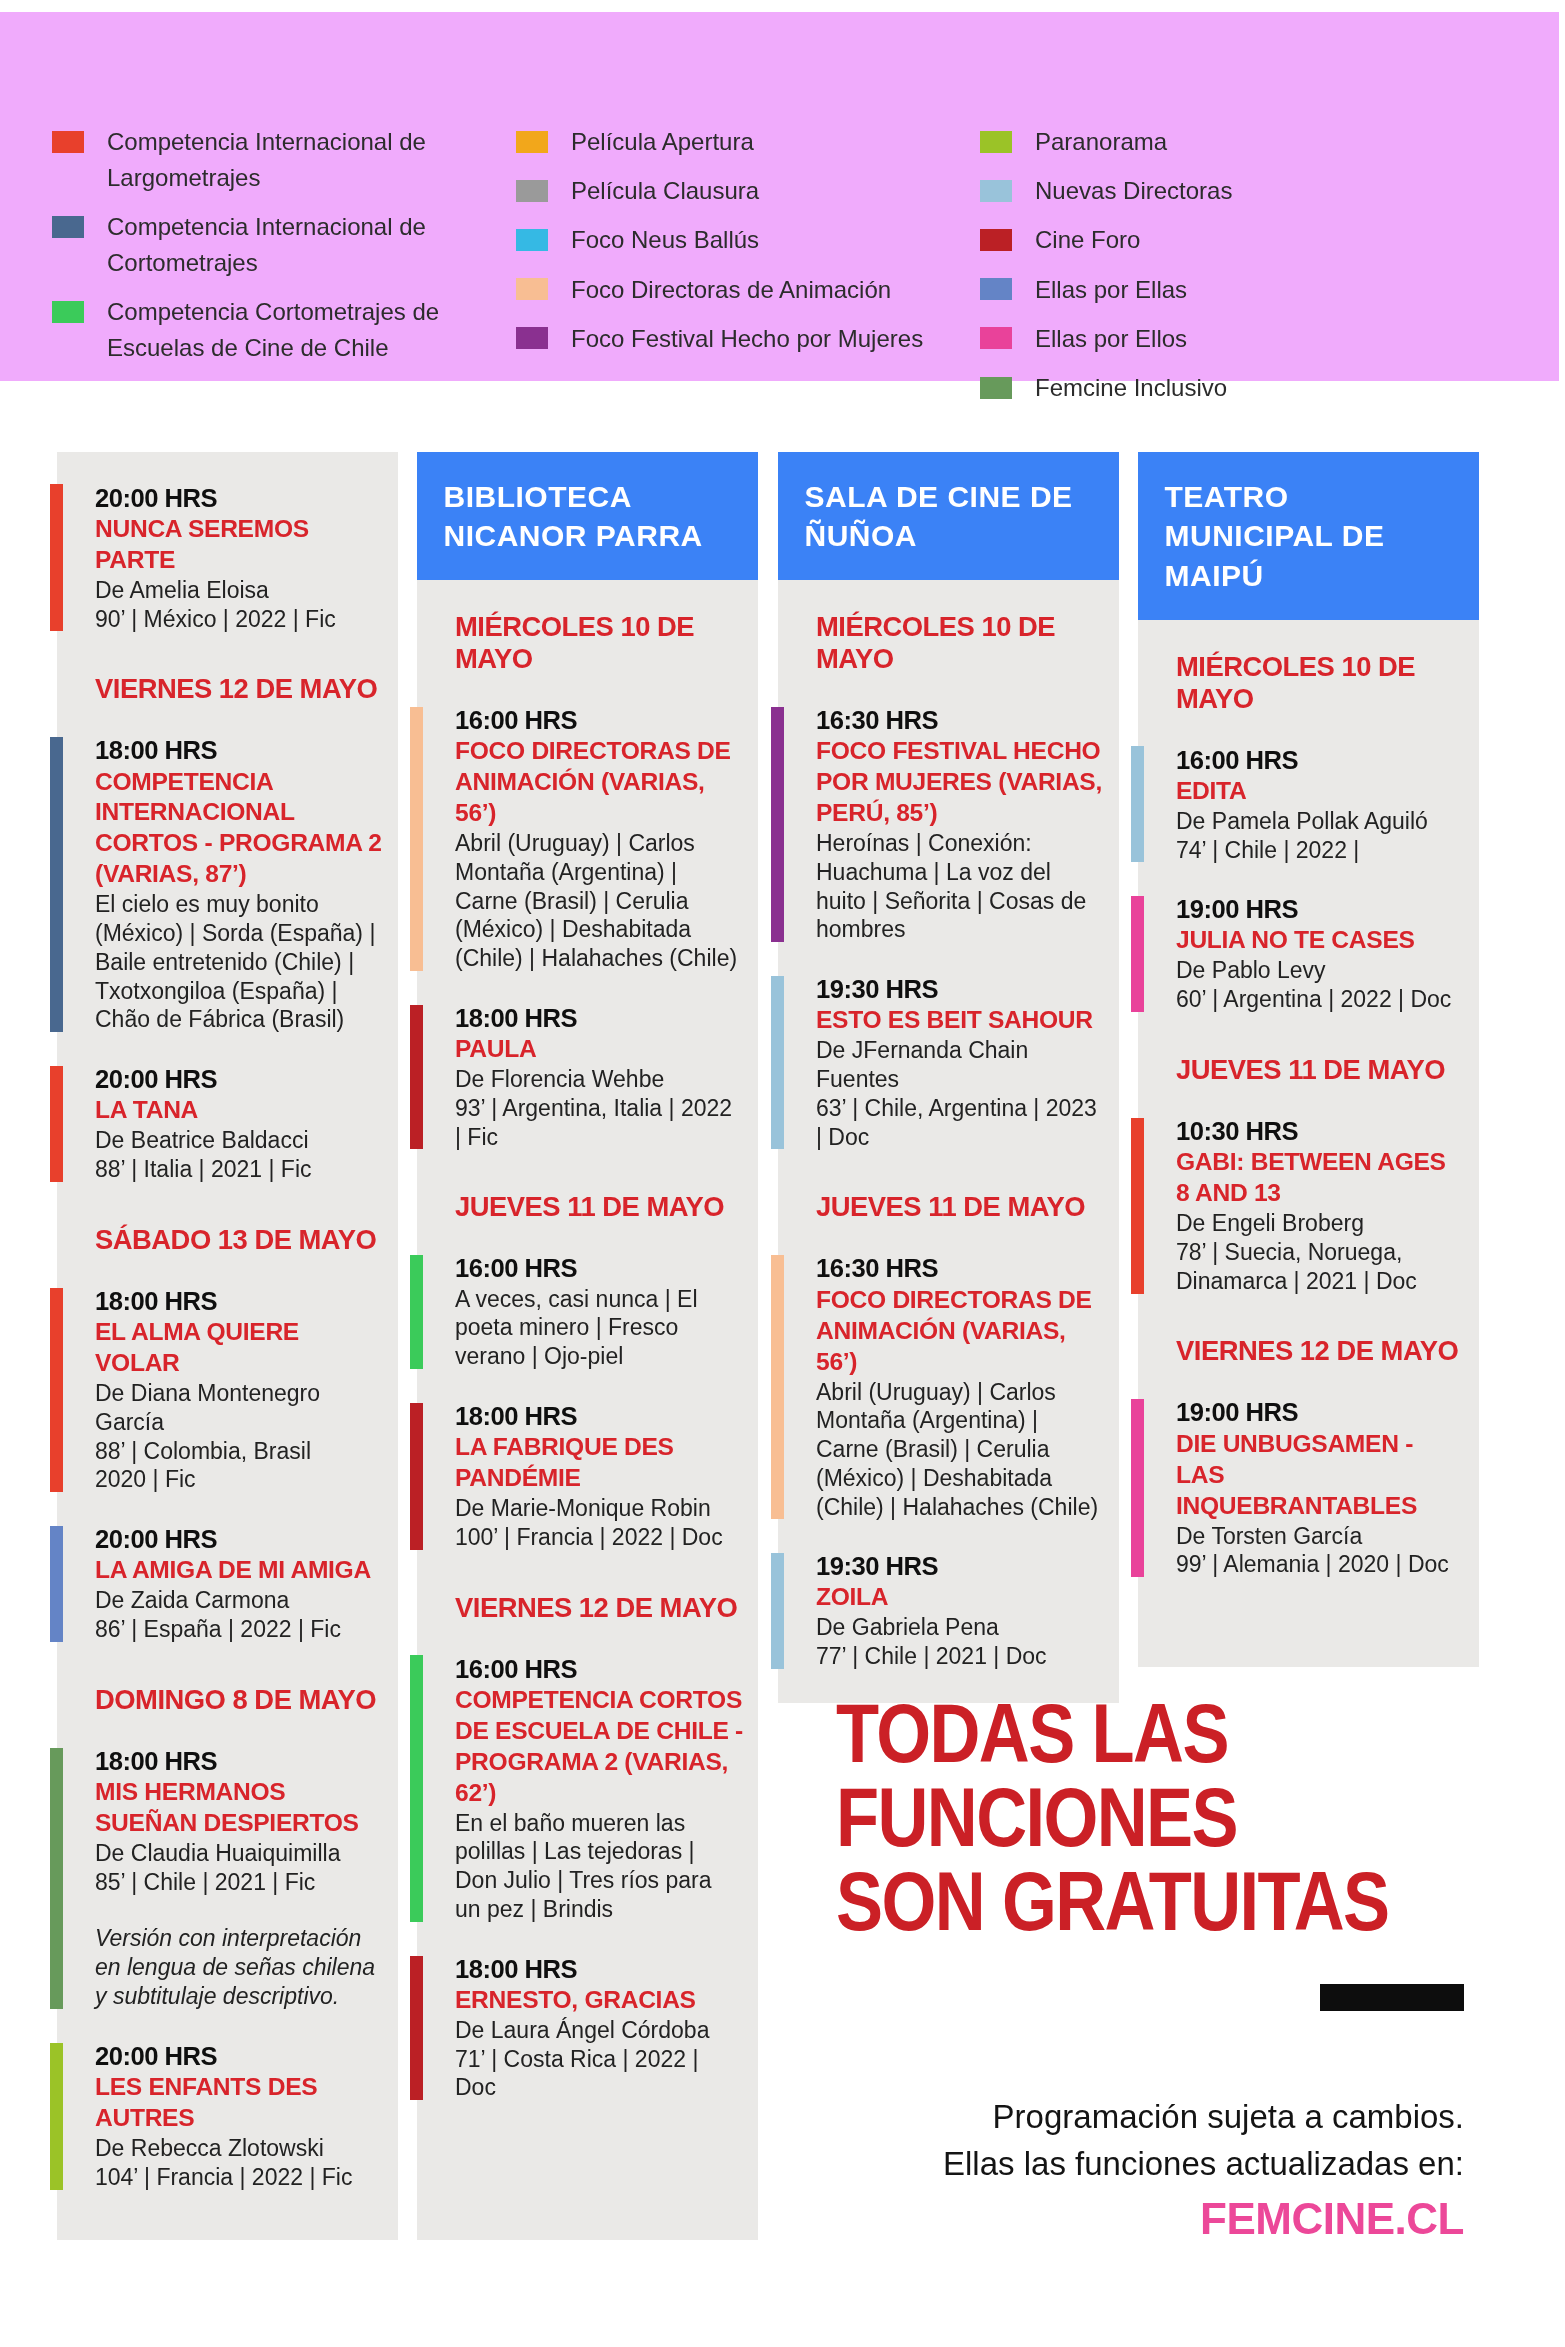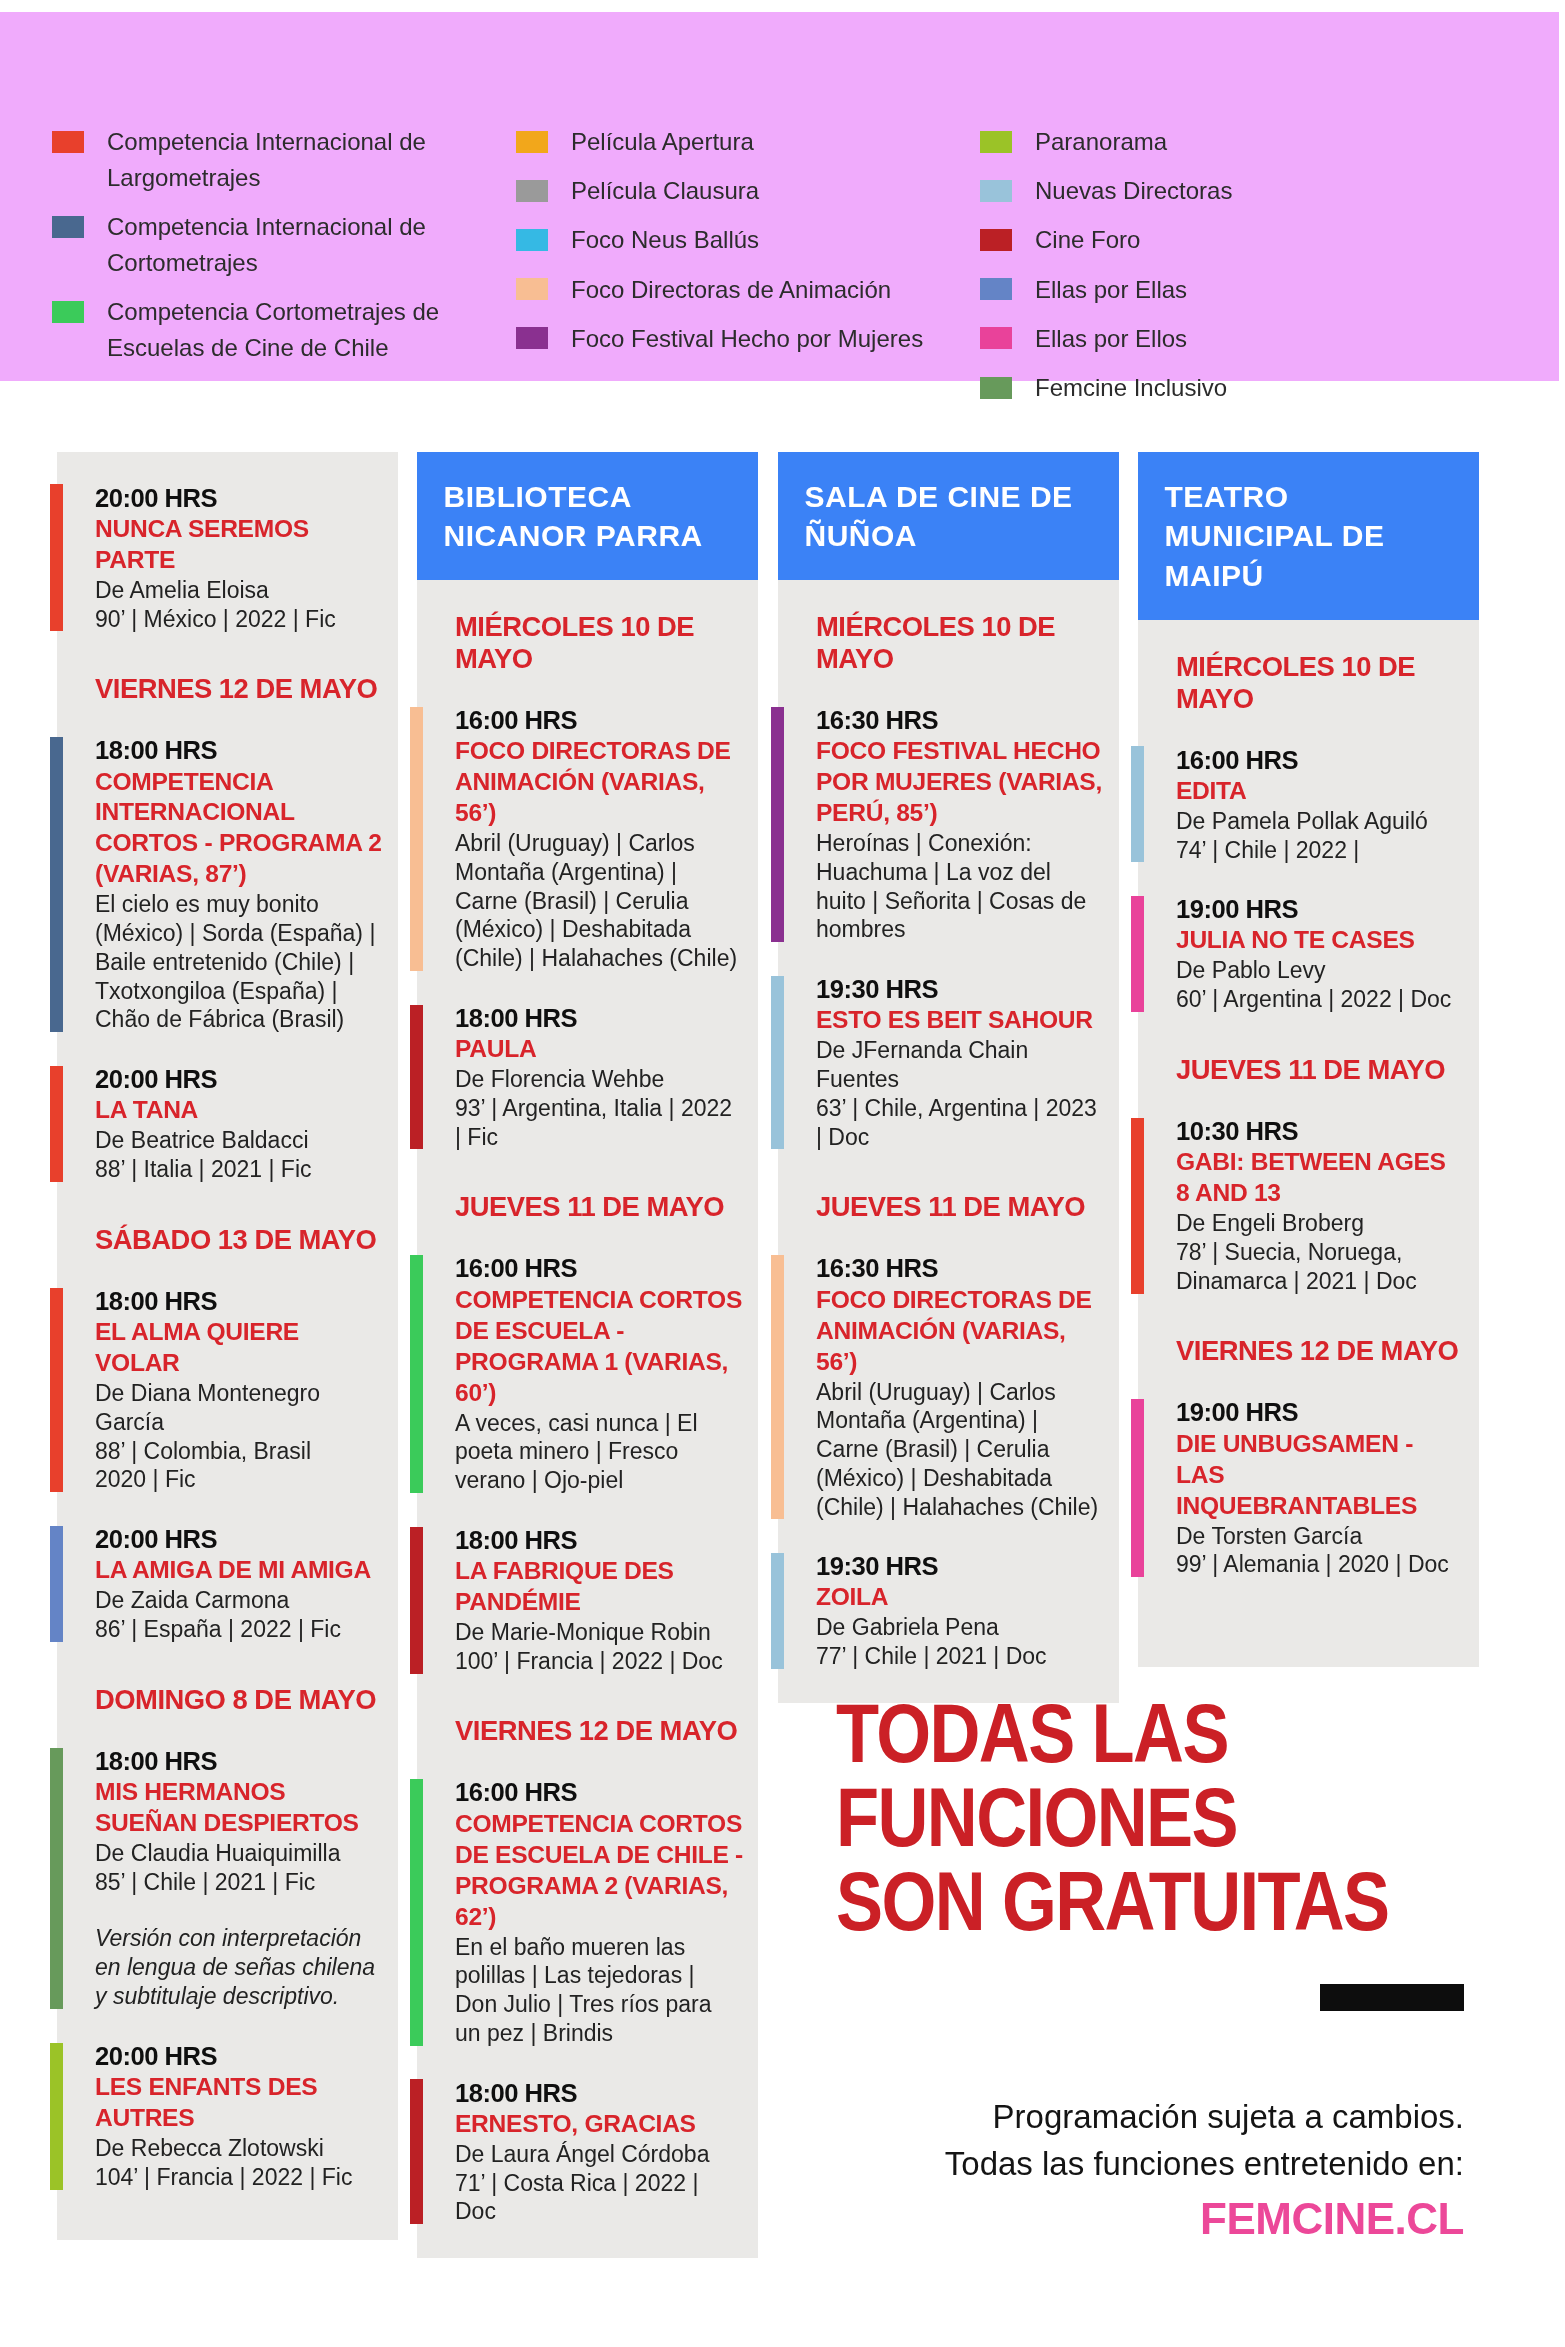--- a/index.html
+++ b/index.html
@@ -183,21 +183,20 @@
           <span class="bar" style="background: rgb(187, 32, 37);"></span>
           <div class="time">18:00 HRS</div>
           <div class="title">PAULA</div>
           <div class="body-line">De Florencia Wehbe</div>
           <div class="body-line">93’ | Argentina, Italia | 2022 | Fic</div>
         </div>
         <div class="day">JUEVES 11 DE MAYO</div>
         <div class="film">
           <span class="bar" style="background: rgb(59, 203, 90);"></span>
           <div class="time">16:00 HRS</div>
-          <div class="title">COMPETENCIA CORTOS DE ESCUELA - PROGRAMA 1 (VARIAS, 60’)</div>
           <div class="body-line">A veces, casi nunca | El poeta minero | Fresco verano | Ojo-piel</div>
         </div>
         <div class="film">
           <span class="bar" style="background: rgb(187, 32, 37);"></span>
           <div class="time">18:00 HRS</div>
           <div class="title">LA FABRIQUE DES PANDÉMIE</div>
           <div class="body-line">De Marie-Monique Robin</div>
           <div class="body-line">100’ | Francia | 2022 | Doc</div>
         </div>
         <div class="day">VIERNES 12 DE MAYO</div>
@@ -289,18 +288,18 @@
   <div class="headline">
     <div>TODAS LAS</div>
     <div>FUNCIONES</div>
     <div>SON GRATUITAS</div>
   </div>
 
   <div class="black-dash"></div>
 
   <div class="footer-notes">
     <div>Programación sujeta a cambios.</div>
-    <div>Todas las funciones entretenido en:</div>
+    <div>Ellas las funciones actualizadas en:</div>
     <div class="site">FEMCINE.CL</div>
   </div>
 
 </div>
 
 
 </body></html>

